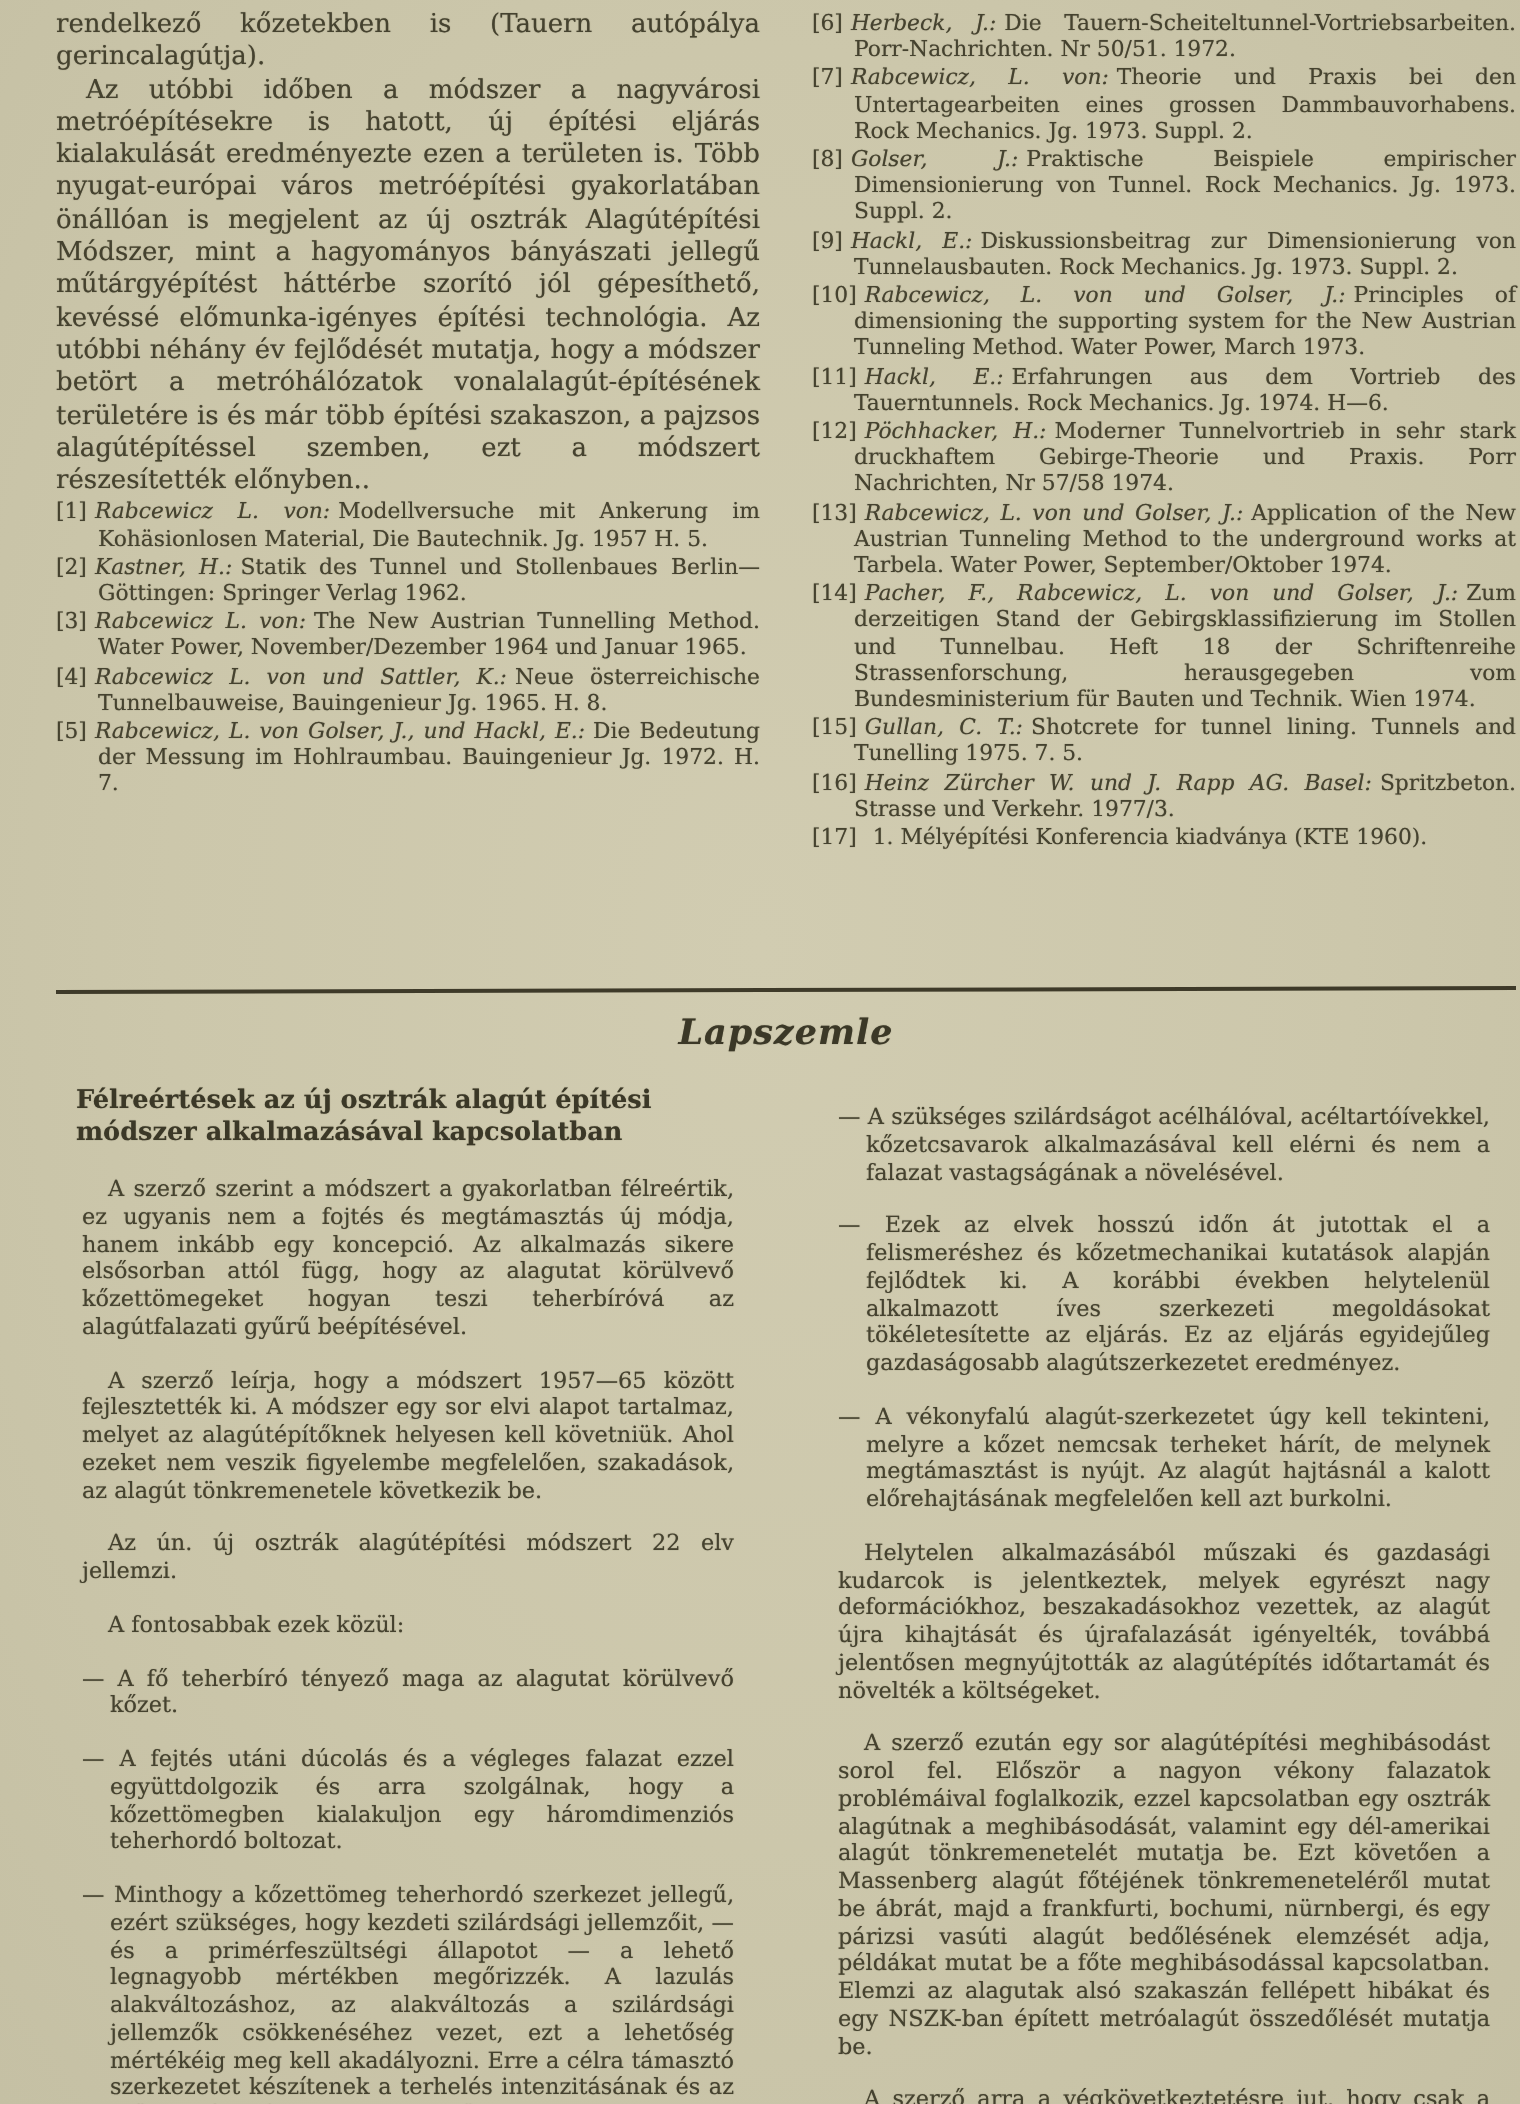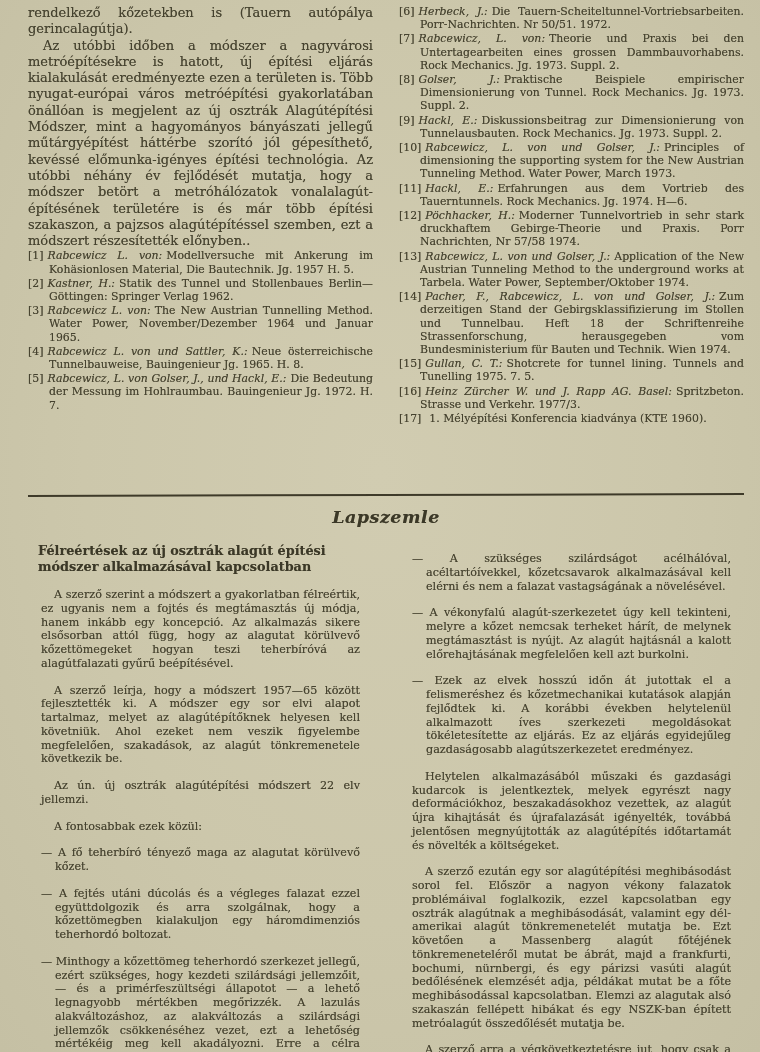--- a/index.html
+++ b/index.html
@@ -3,21 +3,21 @@
 <meta charset="utf-8">
 <style>
   html,body{margin:0;padding:0;}
   body{
     width:760px;height:1052px;overflow:hidden;
     background:#c9c4a8;
     font-family:"DejaVu Serif", serif;
   }
   .page{
     width:760px;height:1052px;box-sizing:border-box;
-    padding:5px 16px 0 28px;
+    padding:5px 2px 0 28px;
     background:radial-gradient(ellipse at 50% 45%, #d1ccb1 0%, #ccc7ab 55%, #c5c0a4 100%);
     color:#45422f;
     text-shadow:0 0 .5px rgba(62,57,36,.55);
   }
   .cols{display:grid;grid-template-columns:1fr 1fr;column-gap:26px;}
   .top{min-height:483px;}
   
   .intro p{
     margin:0;font-size:13px;line-height:16.3px;text-align:justify;
   }
@@ -148,23 +148,23 @@
           <p class="bullet">— A kőzettömegben kialakítandó teherviselő réteg eléréséhez, ill. a falazat és a kőzet együttdolgozásának biztosítására a kőzetfizikai jellemzők laboratóriumi vizsgálata alapján nyílik mód.</p>
 
         </div>
     </div>
 
     <div>
       <div>
 
           <p class="bullet">— A szükséges szilárdságot acélhálóval, acéltartóívekkel, kőzetcsavarok alkalmazásával kell elérni és nem a falazat vastagságának a növelésével.</p>
 
+          <p class="bullet">— Ezek az elvek hosszú időn át jutottak el a felismeréshez és kőzetmechanikai kutatások alapján fejlődtek ki. A korábbi években helytelenül alkalmazott íves szerkezeti megoldásokat tökéletesítette az eljárás. Ez az eljárás egyidejűleg gazdaságosabb alagútszerkezetet eredményez.</p>
+
           <p class="bullet">— A vékonyfalú alagút-szerkezetet úgy kell tekinteni, melyre a kőzet nemcsak terheket hárít, de melynek megtámasztást is nyújt. Az alagút hajtásnál a kalott előrehajtásának megfelelően kell azt burkolni.</p>
-
-          <p class="bullet">— Ezek az elvek hosszú időn át jutottak el a felismeréshez és kőzetmechanikai kutatások alapján fejlődtek ki. A korábbi években helytelenül alkalmazott íves szerkezeti megoldásokat tökéletesítette az eljárás. Ez az eljárás egyidejűleg gazdaságosabb alagútszerkezetet eredményez.</p>
 
           <p class="para">Helytelen alkalmazásából műszaki és gazdasági kudarcok is jelentkeztek, melyek egyrészt nagy deformációkhoz, beszakadásokhoz vezettek, az alagút újra kihajtását és újrafalazását igényelték, továbbá jelentősen megnyújtották az alagútépítés időtartamát és növelték a költségeket.</p>
 
           <p class="para">A szerző ezután egy sor alagútépítési meghibásodást sorol fel. Először a nagyon vékony falazatok problémáival foglalkozik, ezzel kapcsolatban egy osztrák alagútnak a meghibásodását, valamint egy dél-amerikai alagút tönkremenetelét mutatja be. Ezt követően a Massenberg alagút főtéjének tönkremeneteléről mutat be ábrát, majd a frankfurti, bochumi, nürnbergi, és egy párizsi vasúti alagút bedőlésének elemzését adja, példákat mutat be a főte meghibásodással kapcsolatban. Elemzi az alagutak alsó szakaszán fellépett hibákat és egy NSZK-ban épített metróalagút összedőlését mutatja be.</p>
 
           <p class="para">A szerző arra a végkövetkeztetésre jut, hogy csak a különböző kőzetfizikai jellemzők alapos vizsgálata alapján lehet az új osztrák építési módszer alkalmazása mellett dönteni.</p>
 
           <p class="source">(TUNNELS AND TUNNELLING 1978. október)</p>
 
           <p class="signature">R. L.</p>

